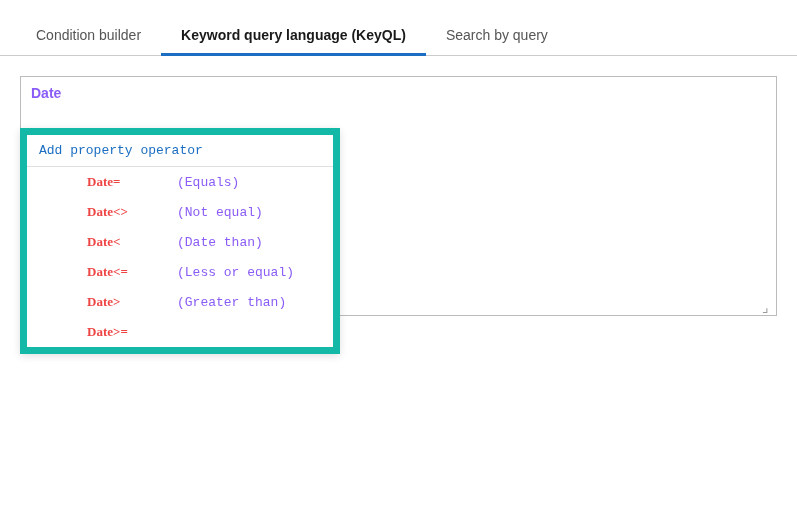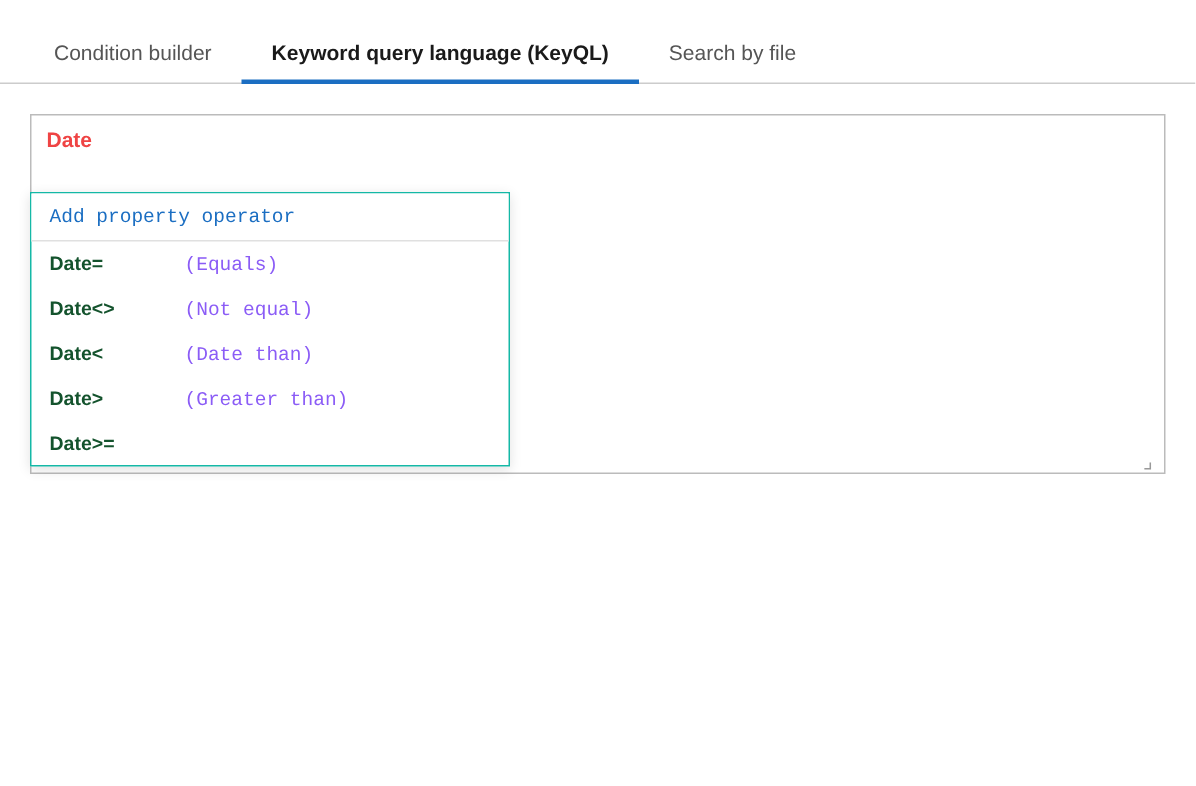--- a/index.html
+++ b/index.html
@@ -76,21 +76,21 @@
       height: 240px;
       position: relative;
     }
 
     .query-label {
       position: absolute;
       top: 8px;
       left: 10px;
       font-weight: 700;
       font-size: 14px;
-      color: #ef4444;
+      color: #8b5cf6;
     }
 
     .query-resize-handle {
       position: absolute;
       bottom: 2px;
       right: 2px;
       width: 12px;
       height: 12px;
       cursor: se-resize;
       color: #999;
@@ -98,21 +98,21 @@
       line-height: 12px;
     }
 
     
     .autocomplete-dropdown {
       position: absolute;
       top: 72px;
       left: 20px;
       width: 320px;
       background: #fff;
-      border: 1px solid #14b8a6;
+      border: 7px solid #14b8a6;
       box-shadow: 0 2px 8px rgba(0,0,0,0.12);
       z-index: 10;
     }
 
     .autocomplete-header {
       padding: 8px 12px;
       font-family: 'Courier New', Courier, monospace;
       font-size: 13px;
       color: #1b6ec2;
       border-bottom: 1px solid #e0e0e0;
@@ -121,42 +121,43 @@
     }
 
     .autocomplete-item {
       display: flex;
       align-items: baseline;
       padding: 7px 12px;
       cursor: pointer;
     }
 
     .autocomplete-item-key {
-      font-family: Liberation Sans, sans-serif;
+      font-family: Liberation Serif, serif;
       font-size: 13px;
       font-weight: 700;
-      color: #14532d;
+      color: #ef4444;
       min-width: 90px;
+      margin-left: 48px;
     }
 
     .autocomplete-item-desc {
       font-family: 'Courier New', Courier, monospace;
       font-size: 13px;
       color: #8b5cf6;
     }
   </style>
 </head>
 <body>
 
 <div class="outer-wrapper">
 
   <div class="tabs-bar">
     <div class="tab">Condition builder</div>
     <div class="tab active">Keyword query language (KeyQL)</div>
-    <div class="tab">Search by file</div>
+    <div class="tab">Search by query</div>
   </div>
 
   <div class="main-content">
 
     <div class="query-area">
       <span class="query-label">Date</span>
       <span class="query-resize-handle">⌟</span>
     </div>
 
     <div class="autocomplete-dropdown">
@@ -172,20 +173,24 @@
       <div class="autocomplete-item">
         <span class="autocomplete-item-key">Date&lt;&gt;</span>
         <span class="autocomplete-item-desc">(Not equal)</span>
       </div>
 
       <div class="autocomplete-item">
         <span class="autocomplete-item-key">Date&lt;</span>
         <span class="autocomplete-item-desc">(Date than)</span>
       </div>
 
+      <div class="autocomplete-item">
+        <span class="autocomplete-item-key">Date&lt;=</span>
+        <span class="autocomplete-item-desc">(Less or equal)</span>
+      </div>
 
       <div class="autocomplete-item">
         <span class="autocomplete-item-key">Date&gt;</span>
         <span class="autocomplete-item-desc">(Greater than)</span>
       </div>
 
       <div class="autocomplete-item">
         <span class="autocomplete-item-key">Date&gt;=</span>
       </div>
 

